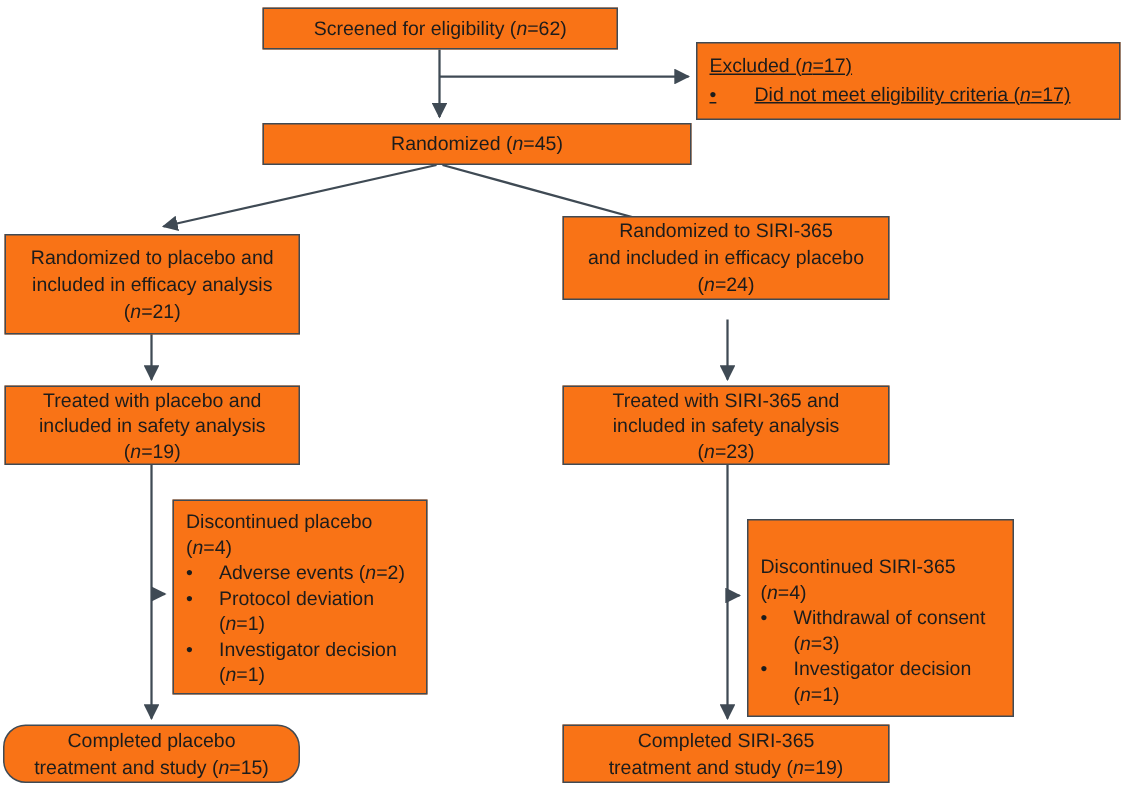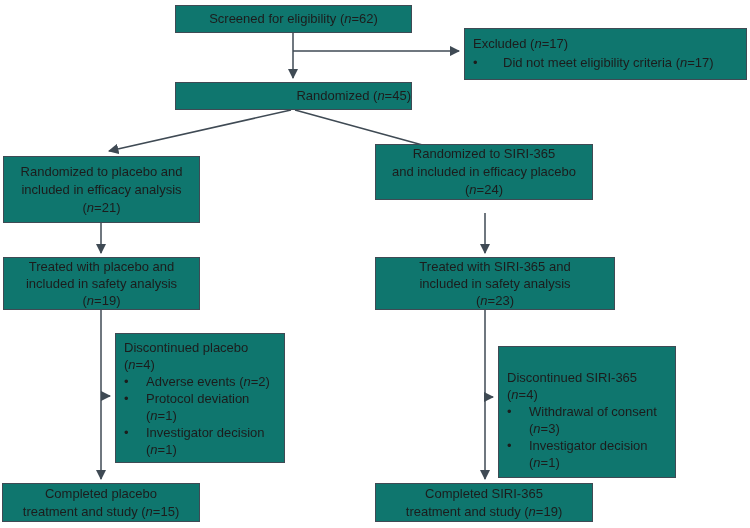--- a/index.html
+++ b/index.html
@@ -3,44 +3,44 @@
 <meta charset="utf-8">
 <title>Flow Diagram</title>
 <style>
   html,body { margin:0; padding:0; background:#ffffff; }
   .canvas {
     position:relative; width:750px; height:528px; background:#ffffff;
     font-family:"Liberation Sans", sans-serif; color:#1c1c1c; overflow:hidden;
   }
   .arrow-layer { position:absolute; left:0; top:0; width:750px; height:528px; pointer-events:none; }
   .box {
-    position:absolute; background:#0f766e; border:1.5px solid #3f4a54;
+    position:absolute; background:#f97316; border:1.5px solid #3f4a54;
     box-sizing:border-box; font-size:13px;
   }
   .box i { font-style:italic; }
   .center { display:flex; flex-direction:column; justify-content:center; text-align:center; }
   .line { line-height:18px; min-height:0; }
   .title-line { line-height:17px; text-align:left; }
   .bullet-row { display:flex; align-items:flex-start; line-height:17px; text-align:left; }
   .bullet-glyph { flex:0 0 22px; }
   .bullet-text { flex:1 1 auto; }
   
   #box-screened            { left:175px; top:5px;   width:237px; height:28px; }
   #box-excluded            { left:464px; top:28px;  width:283px; height:52px; padding:5px 4px 0 8px; }
   #box-excluded .bullet-glyph { flex:0 0 30px; }
   #box-excluded .title-line,
-  #box-excluded .bullet-row { line-height:19px; }
-  #box-randomized          { left:175px; top:82px;  width:237px; height:28px;text-align:right; }
+  #box-excluded .bullet-row { line-height:19px;text-decoration:underline; }
+  #box-randomized          { left:175px; top:82px;  width:286px; height:28px; }
   #box-placebo-efficacy    { left:3px;   top:156px; width:197px; height:67px; }
   #box-siri-efficacy       { left:375px; top:144px; width:218px; height:56px; }
   #box-placebo-safety      { left:3px;   top:257px; width:197px; height:53px; }
-  #box-siri-safety         { left:375px; top:257px; width:240px; height:53px; }
+  #box-siri-safety         { left:375px; top:257px; width:218px; height:53px; }
   #box-placebo-discontinued{ left:115px; top:333px; width:170px; height:130px; padding:5px 11px 0 8px; }
   #box-siri-discontinued   { left:498px; top:346px; width:178px; height:132px; padding:22px 3px 0 8px; }
-  #box-placebo-completed   { left:2px;   top:483px; width:198px; height:39px; }
+  #box-placebo-completed   { left:2px;   top:483px; width:198px; height:39px;border-radius:15px; }
   #box-siri-completed      { left:375px; top:483px; width:218px; height:39px; }
 </style>
 </head>
 <body>
 
 <div class="canvas">
 
   <svg class="arrow-layer" viewBox="0 0 750 528" xmlns="http://www.w3.org/2000/svg">
     <defs>
       <marker id="arrowhead" viewBox="0 0 10 10" refX="9" refY="5" markerWidth="7" markerHeight="7" orient="auto-start-reverse">

